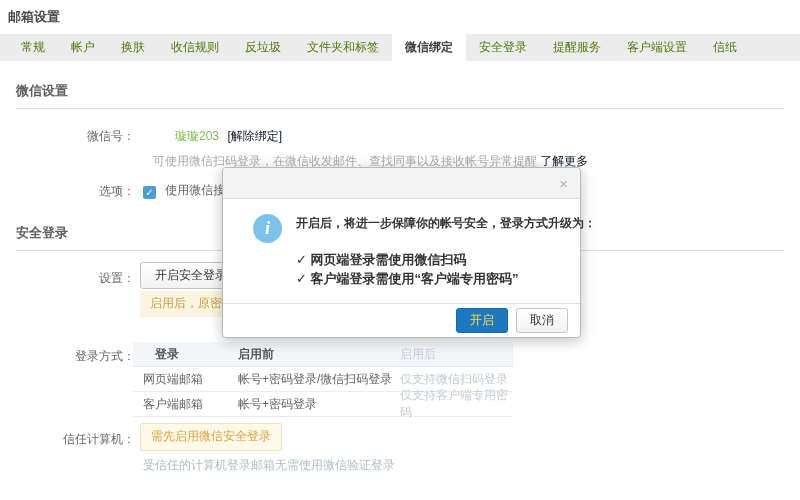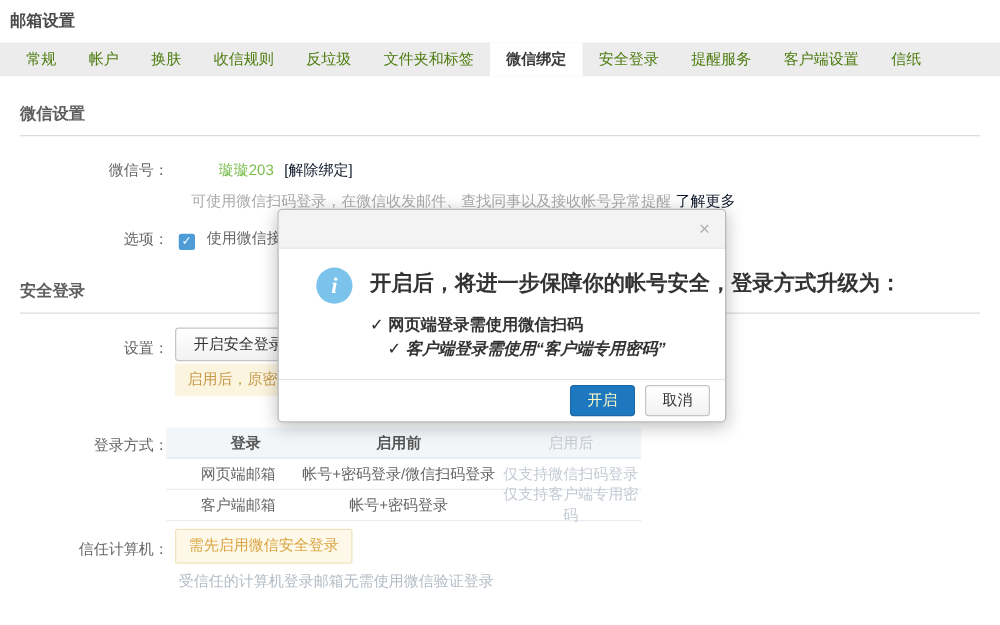--- a/index.html
+++ b/index.html
@@ -47,30 +47,30 @@
     background: #4e9cd5; color: #fff; font-size: 10px; line-height: 13px;
     text-align: center; vertical-align: -2px; cursor: pointer;
   }
 
   
   .btn {
     display: inline-block; padding: 4px 14px; border-radius: 3px; cursor: pointer;
     font-size: 12px; text-align: center; white-space: nowrap;
   }
   .btn-default { background: linear-gradient(#ffffff, #f2f2f2); border: 1px solid #c5c5c5; color: #333; }
-  .btn-primary { background: #1e78c0; border: 1px solid #1b69a9; color: #fef9c3; }
+  .btn-primary { background: #1e78c0; border: 1px solid #1b69a9; color: #fde047; }
 
   .warning-box {
     left: 140px; top: 291px; padding: 4px 10px 5px 10px;
     background: #fbf5df; color: #c89b4b; white-space: nowrap;
   }
 
   
   .login-table { left: 133px; top: 342px; width: 380px; font-size: 12px; }
-  .lt-row { display: flex; height: 25px; align-items: center; border-bottom: 1px solid #e9edf1; text-align: center; }
+  .lt-row { display: flex; height: 25px; align-items: center; border-bottom: 1px solid #e9edf1; }
   .lt-head { background: #f3f6f9; border-bottom: 1px solid #e2e8ee; }
   .lt-c1 { width: 105px; padding-left: 10px; }
   .lt-head .lt-c1 { padding-left: 22px; font-weight: bold; color: #555; }
   .lt-c2 { width: 162px; }
   .lt-head .lt-c2 { font-weight: bold; color: #555; }
   .lt-c3 { width: 113px; color: #c4cbd4; }
   .lt-head .lt-c3 { color: #c4cbd4; font-weight: normal; }
 
   .trusted-badge {
     left: 140px; top: 423px; padding: 4px 10px 5px 10px;
@@ -95,23 +95,23 @@
     color: #b0b0b0; cursor: pointer;
   }
   .modal-body { position: relative; height: 104px; }
   .info-icon {
     position: absolute; left: 30px; top: 15px; width: 29px; height: 29px;
     border-radius: 50%; background: #7cc3ec; color: #ffffff;
     font-family: "Liberation Serif", "DejaVu Serif", serif;
     font-style: italic; font-weight: bold; font-size: 18px;
     text-align: center; line-height: 28px;
   }
-  .modal-message { position: absolute; left: 73px; top: 16px; font-size: 17px; font-weight: bold; color: #333; white-space: nowrap; }
+  .modal-message { position: absolute; left: 73px; top: 16px; font-size: 12px; font-weight: bold; color: #333; white-space: nowrap; }
   .modal-item1 { position: absolute; left: 73px; top: 52px; font-size: 13px; font-weight: bold; color: #333; }
-  .modal-item2 { position: absolute; left: 87px; top: 71px; font-size: 13px; font-weight: bold; color: #333; font-style: italic; }
+  .modal-item2 { position: absolute; left: 73px; top: 71px; font-size: 13px; font-weight: bold; color: #333; }
   .modal-footer {
     height: 34px; border-top: 1px solid #e3e3e3; border-radius: 0 0 4px 4px;
     display: flex; justify-content: flex-end; align-items: center; gap: 8px; padding-right: 12px;
   }
   .modal-footer .btn { padding: 3px 13px; }
 </style>
 </head>
 <body>
 
 <div class="abs page-title">邮箱设置</div>

